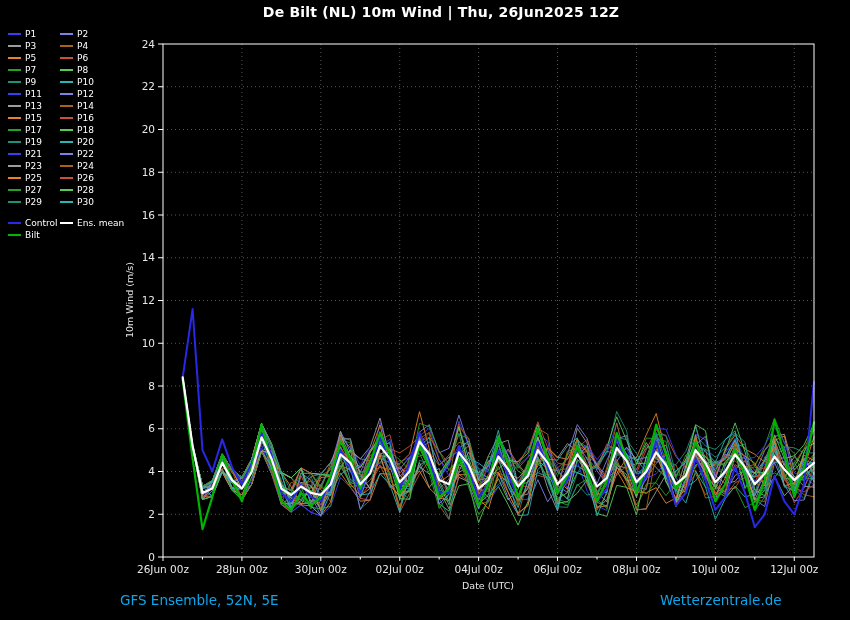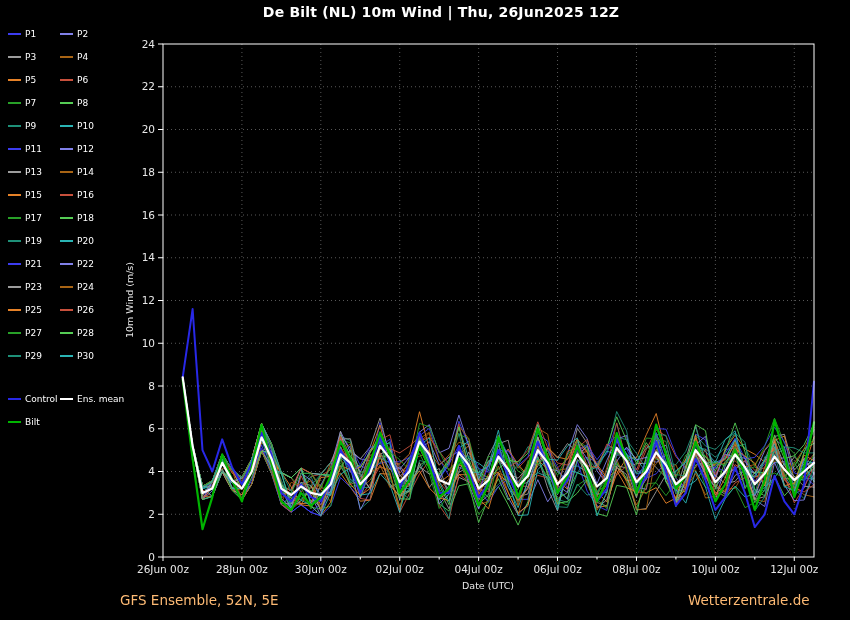--- a/index.html
+++ b/index.html
@@ -1,28 +1,28 @@
 <!DOCTYPE html>
 <html><head>
 <meta charset="utf-8">
 <style>
   html,body{margin:0;padding:0;background:#000;}
   .stage{position:relative;width:850px;height:620px;background:#000;overflow:hidden;
          font-family:"DejaVu Sans",sans-serif;}
   .title{position:absolute;top:4px;left:0;width:100%;text-align:center;color:#fff;
          font-size:14px;font-weight:bold;letter-spacing:.2px;padding-left:16px;}
   .legend{position:absolute;left:8px;top:28px;display:grid;
-          grid-template-columns:52px auto;row-gap:12px;}
+          grid-template-columns:52px auto;row-gap:1px;}
   .legend .li{display:flex;align-items:center;height:11px;color:#fff;font-size:9px;white-space:nowrap;}
   .legend .sw{display:inline-block;width:13px;height:2px;margin-right:4px;flex:0 0 13px;}
   .legend .spacer{grid-column:span 2;height:8px;}
   svg text{font-family:"DejaVu Sans",sans-serif;}
-  .footer{position:absolute;top:592px;color:#fdba74;font-size:13.5px;}
+  .footer{position:absolute;top:592px;color:#0ea5e9;font-size:13.5px;}
   .f-left{left:120px;}
-  .f-right{left:688px;}
+  .f-right{left:660px;}
 </style>
 </head>
 <body>
 
 <div class="stage">
 
   <div class="title">De Bilt  (NL)  10m Wind | Thu, 26Jun2025 12Z</div>
 
   <div class="legend">
       <span class="li">

